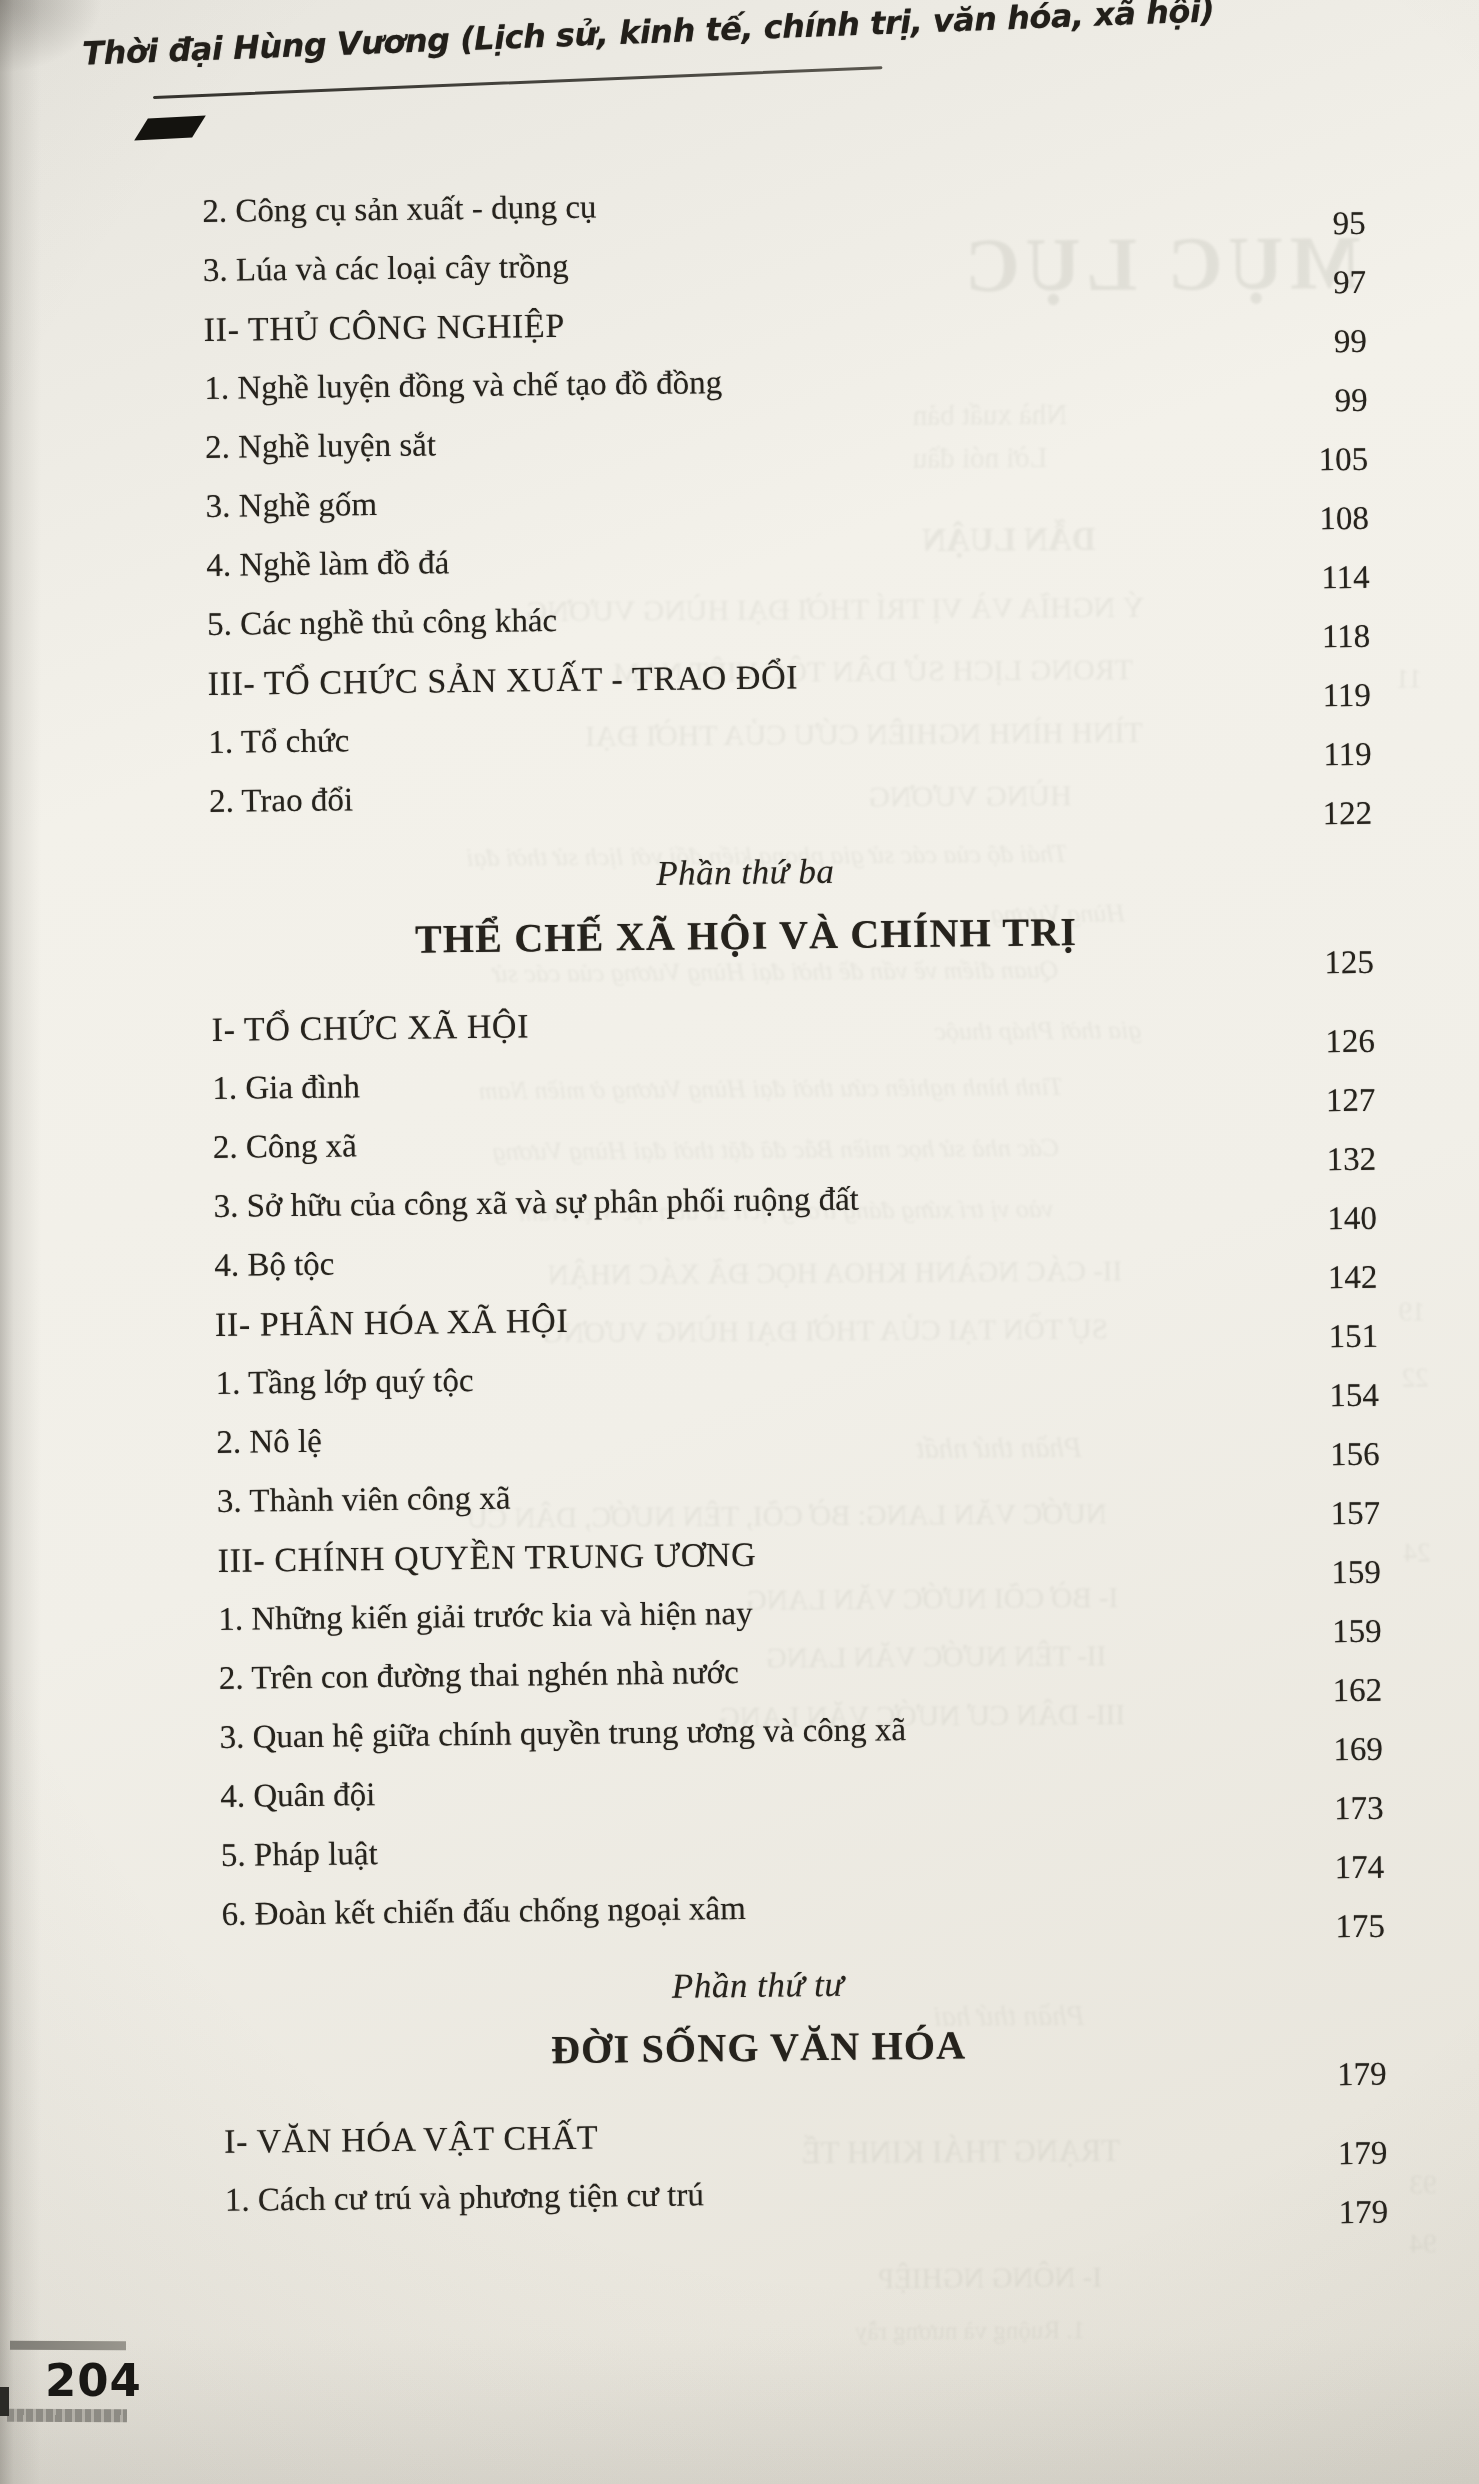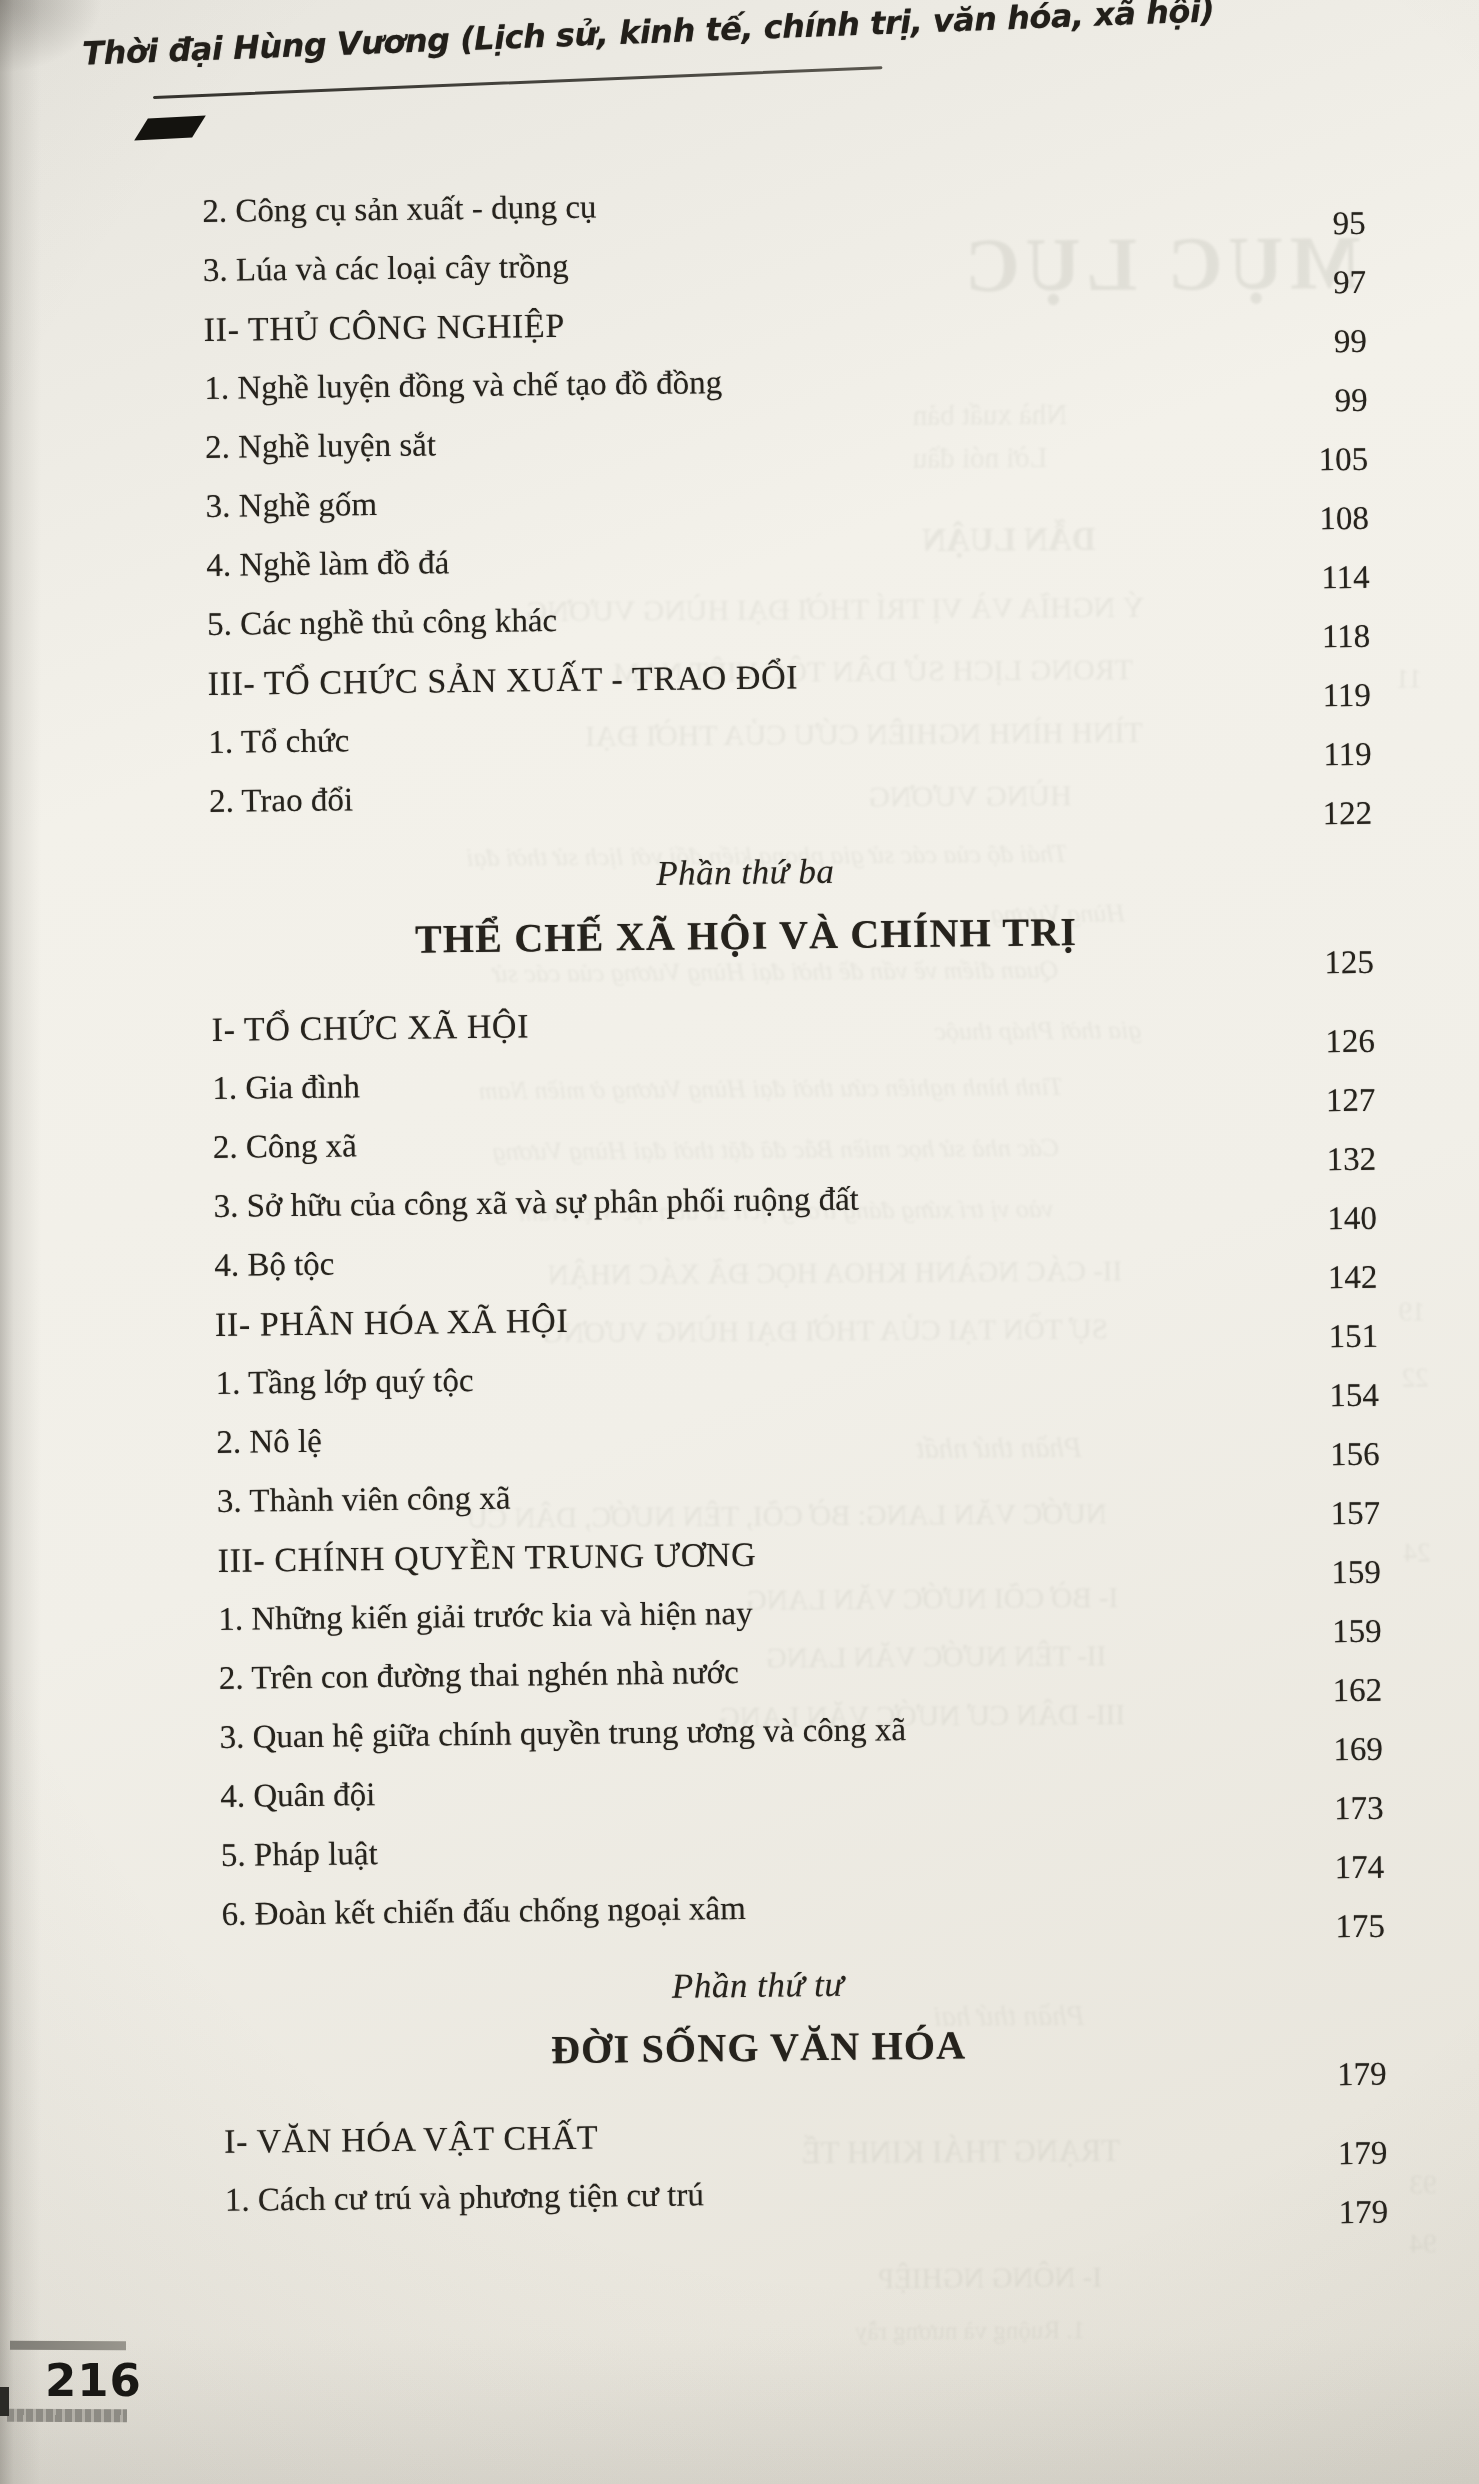--- a/index.html
+++ b/index.html
@@ -160,18 +160,18 @@
       <div class="part">
         <div class="kicker">Phần thứ tư</div>
         <div class="ptitle-row"><span class="ptitle">ĐỜI SỐNG VĂN HÓA</span><span class="num">179</span></div>
       </div>
       <div class="row section"><span class="label">I- VĂN HÓA VẬT CHẤT</span><span class="num">179</span></div>
       <div class="row item"><span class="label">1. Cách cư trú và phương tiện cư trú</span><span class="num">179</span></div>
     </div>
 
   <div class="footer">
     <div class="footer-bar-top"></div>
-    <div class="footer-num">216</div>
+    <div class="footer-num">204</div>
     <div class="footer-bar-bottom"></div>
     <div class="footer-notch"></div>
   </div>
 </div>
 
 
 </body></html>

